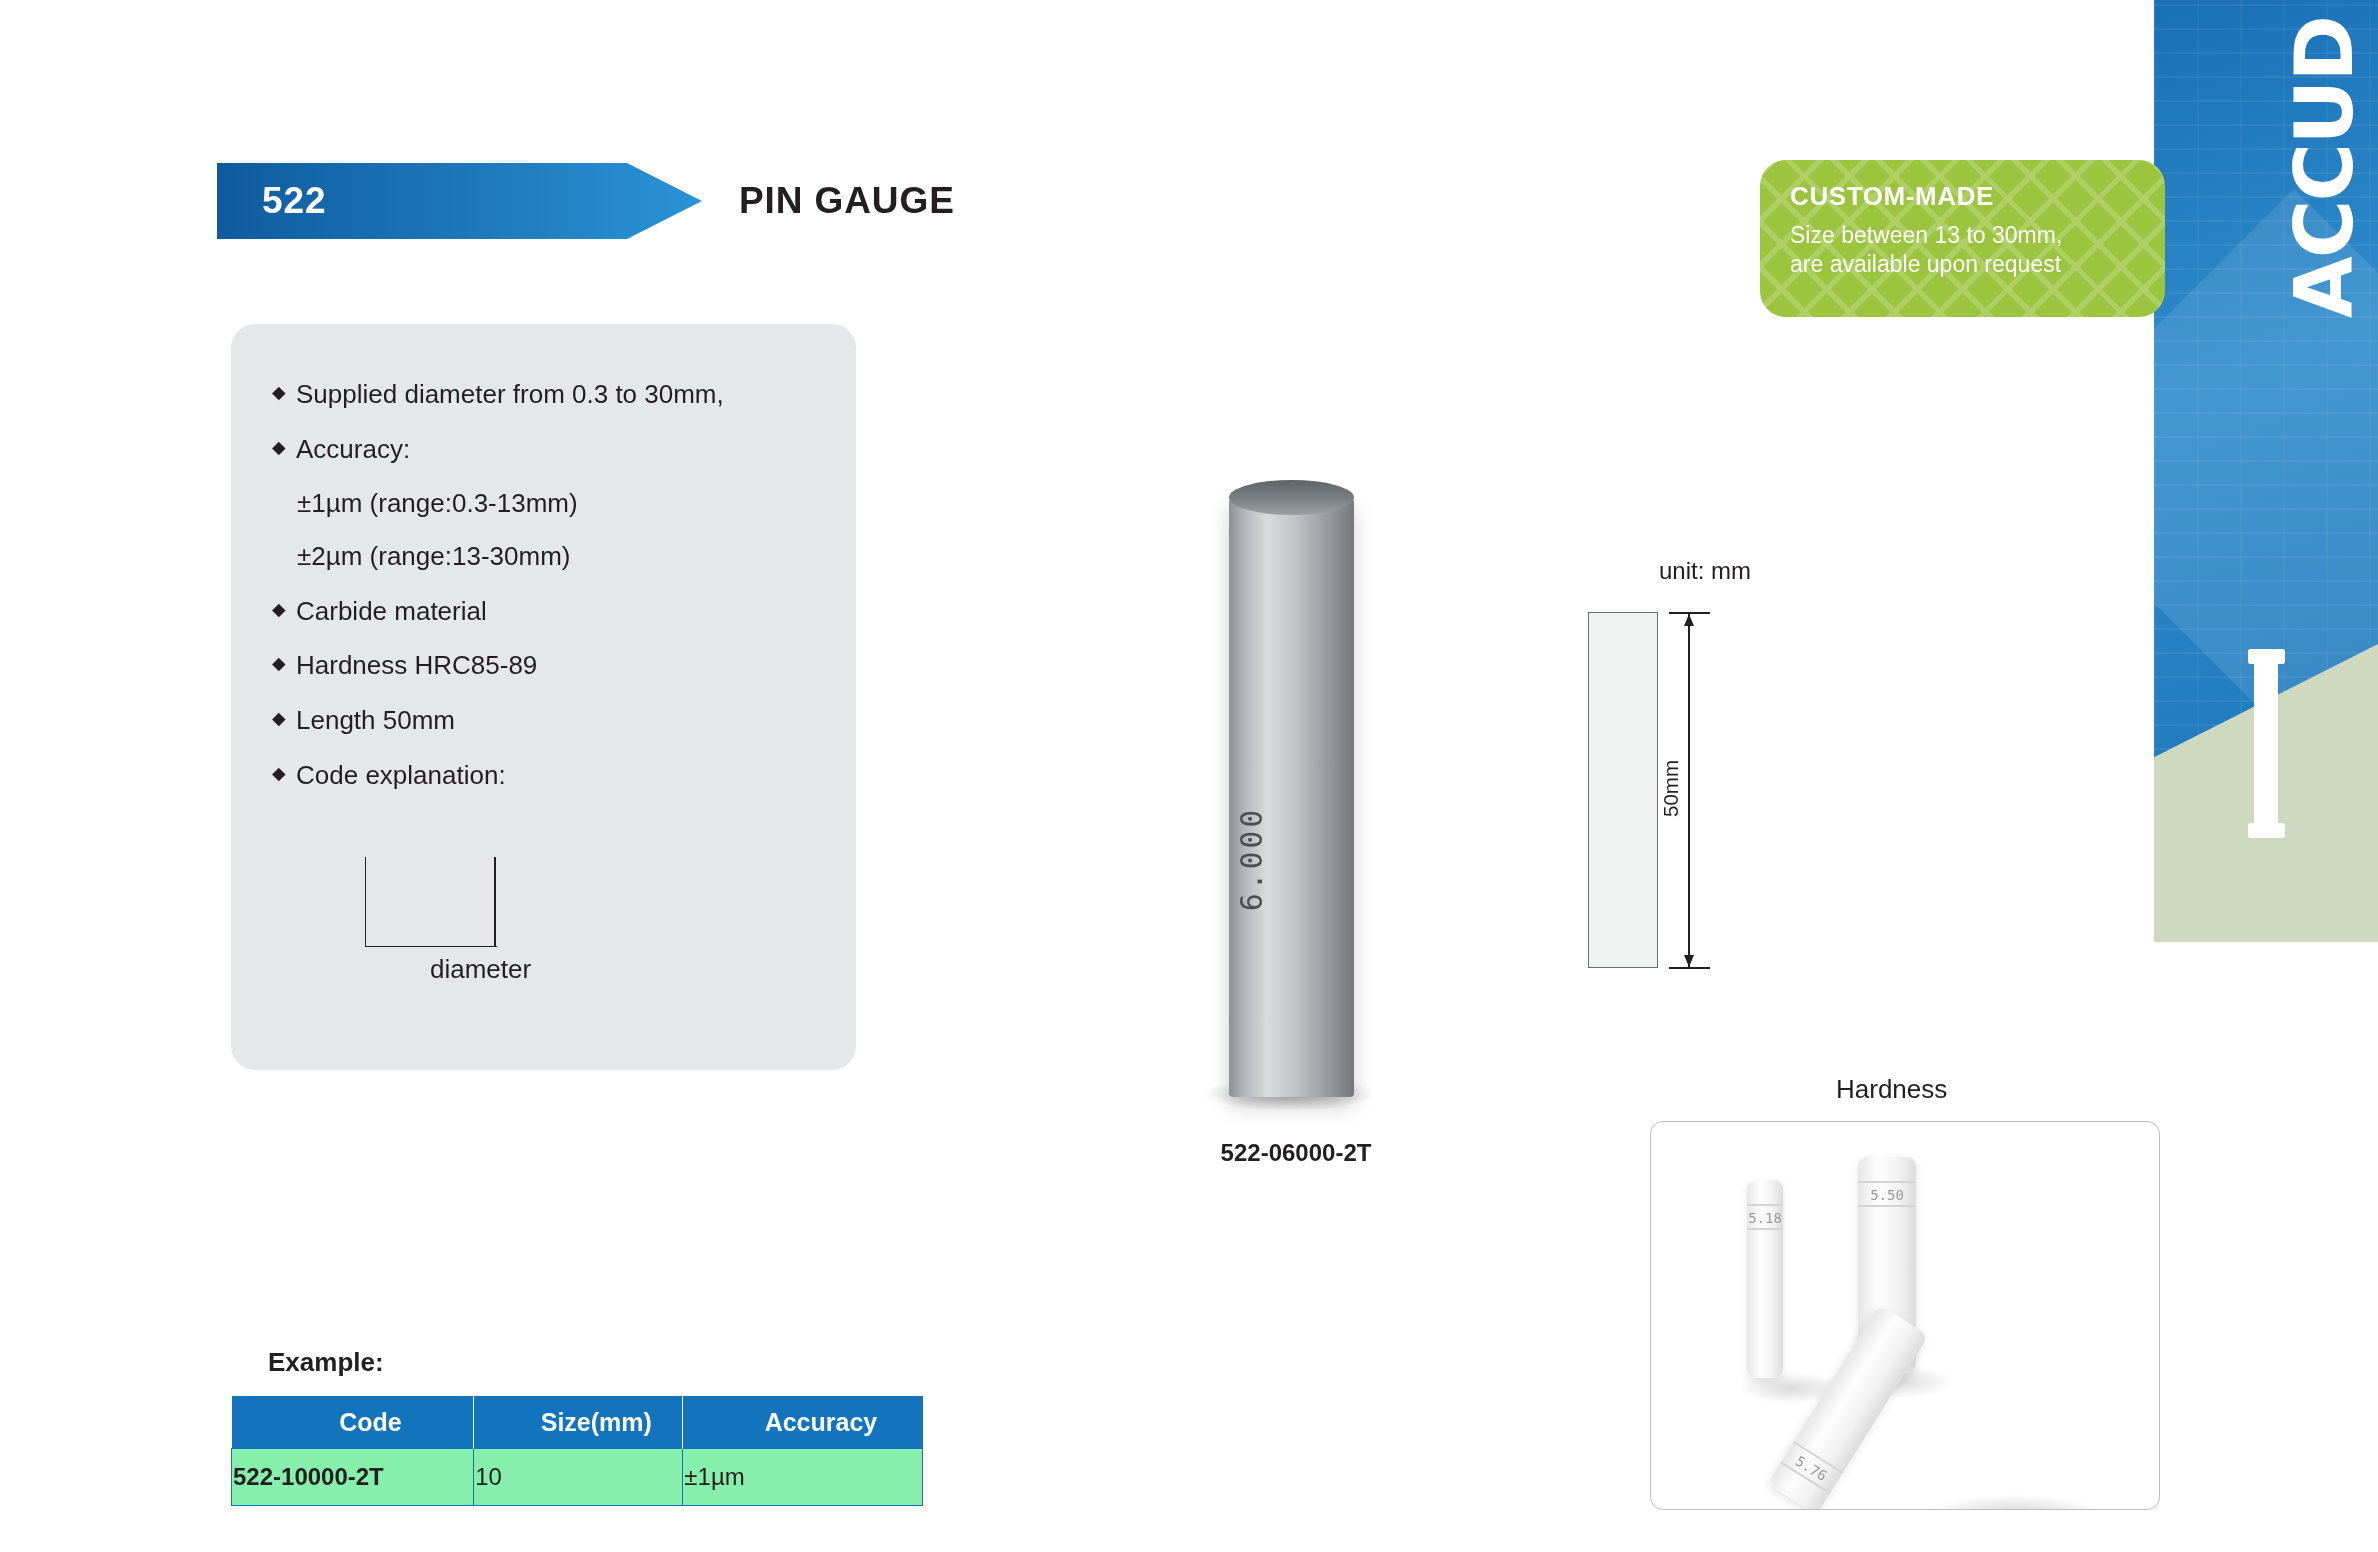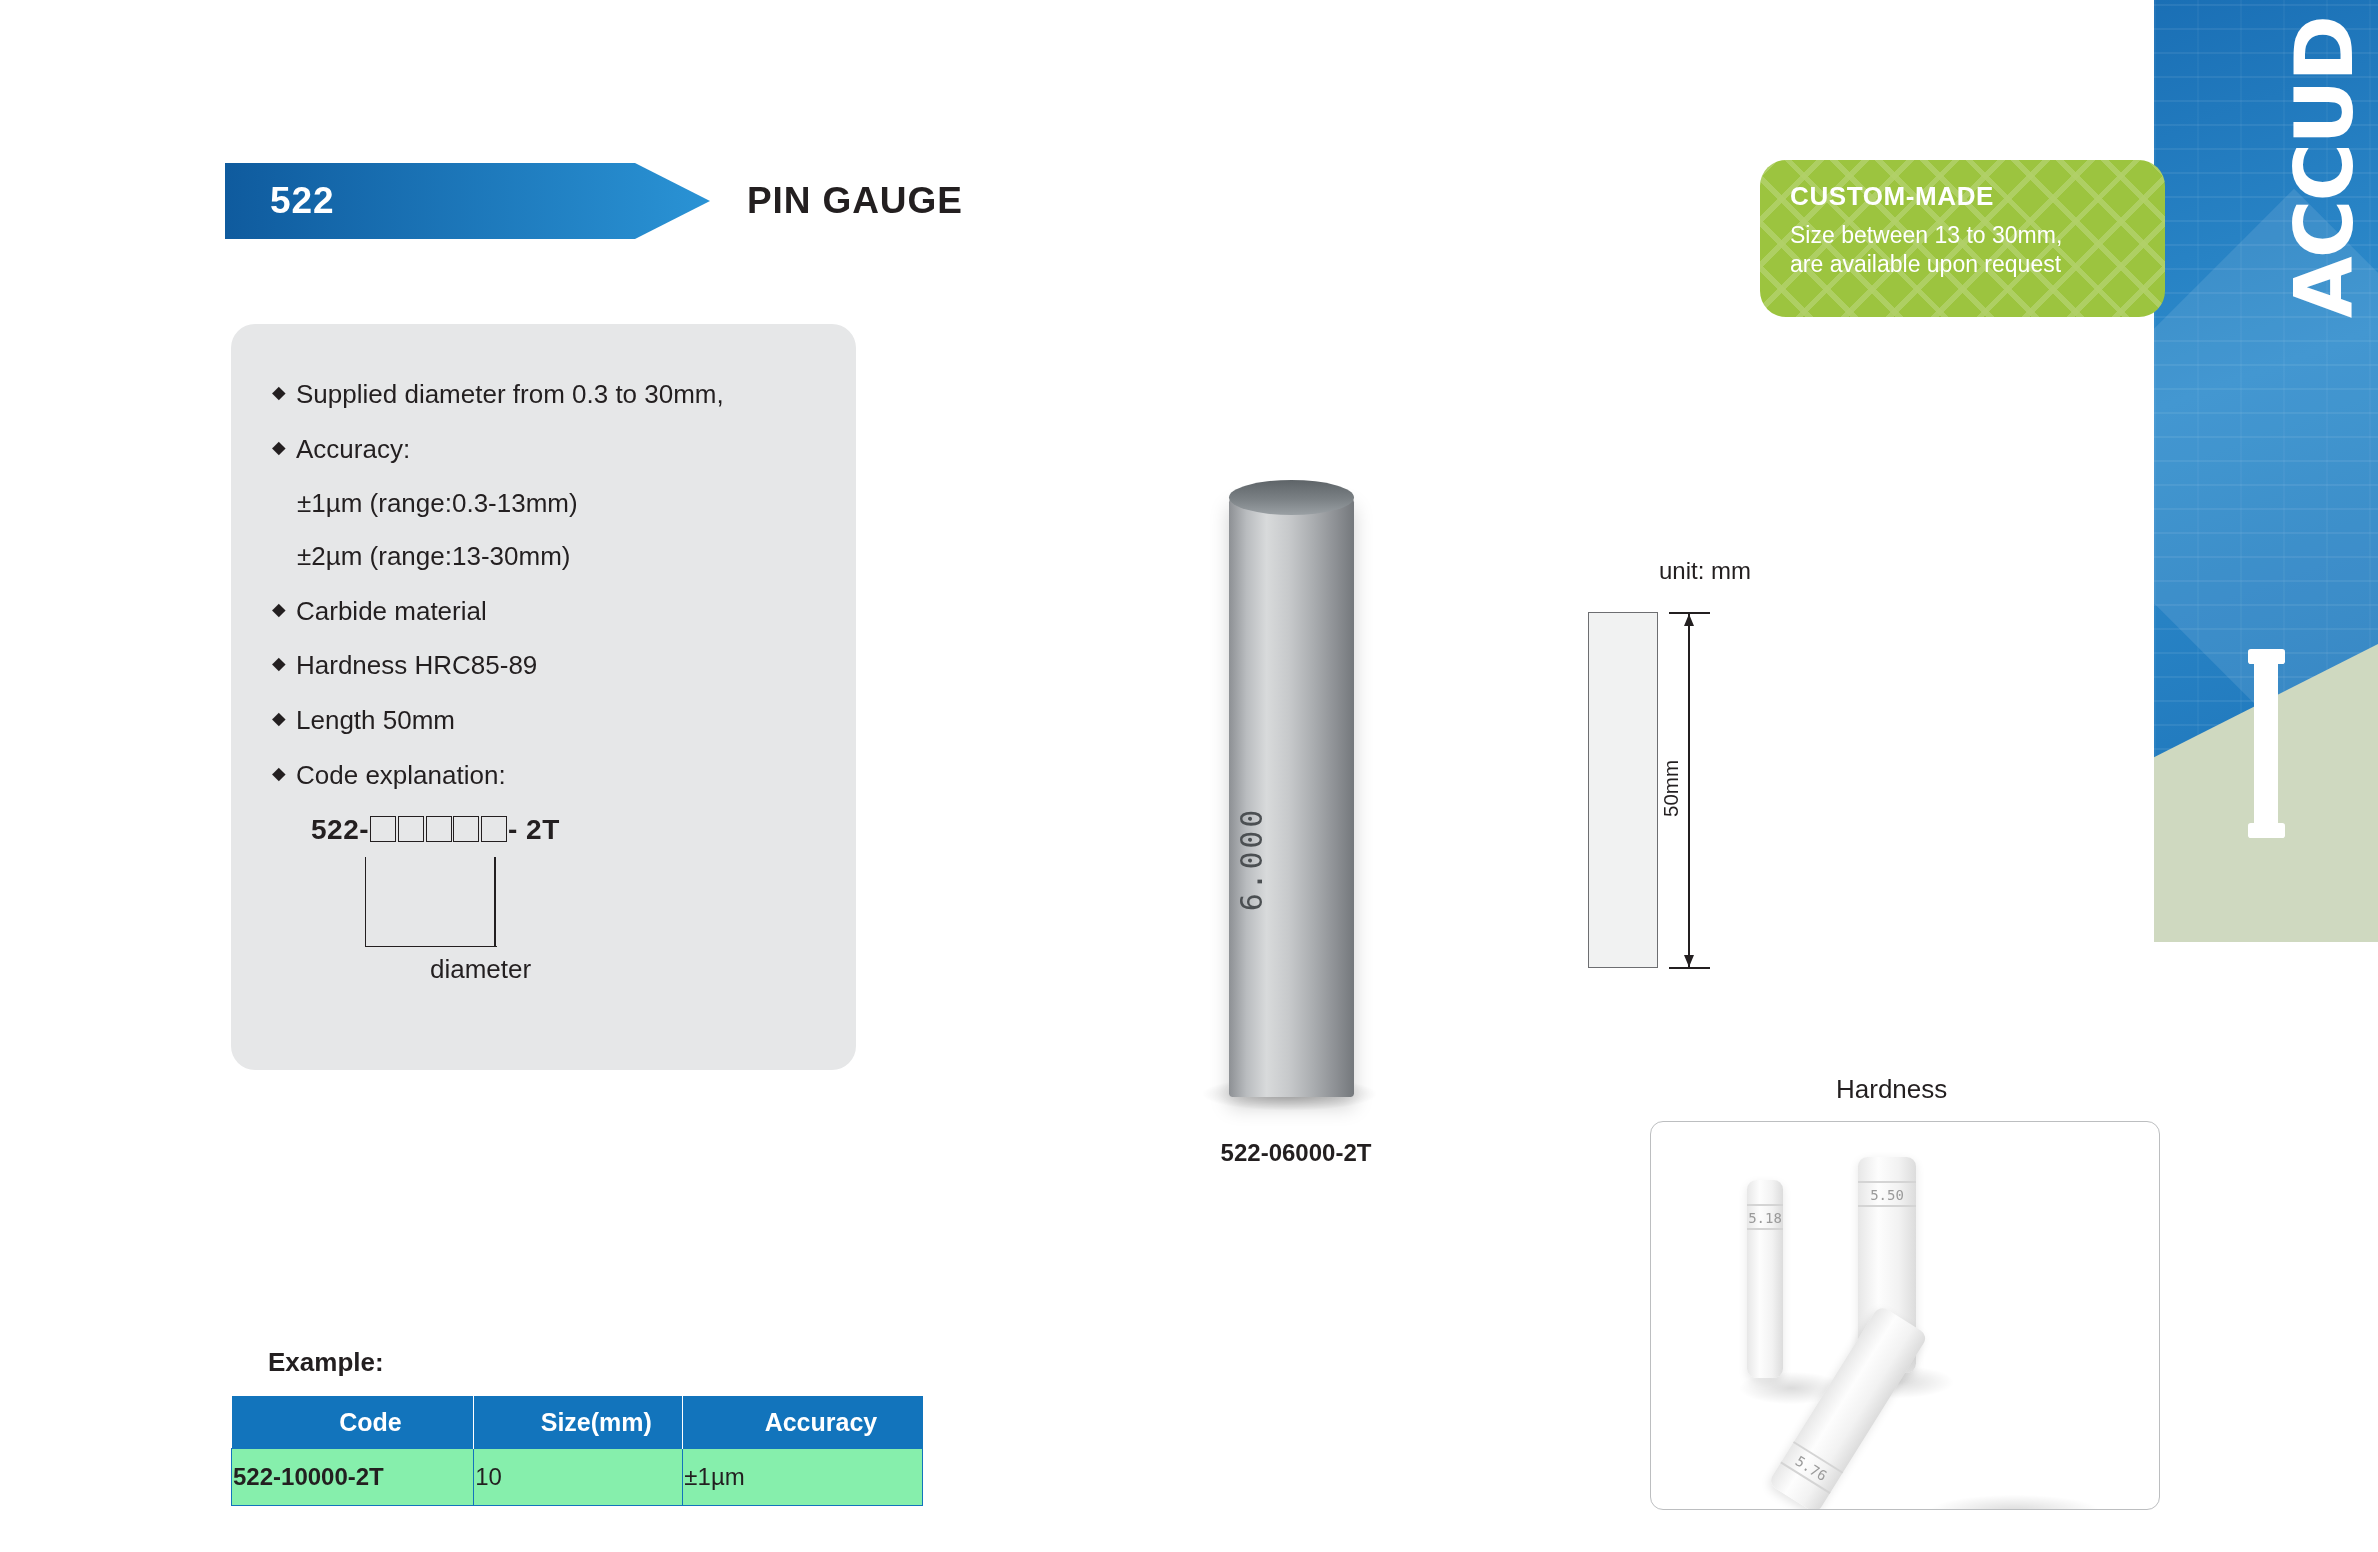--- a/index.html
+++ b/index.html
@@ -88,21 +88,21 @@
     height: 15px;
     background: #ffffff;
     border-radius: 2.8px;
   }
   .rail-pin::before { top: -5.6px; }
   .rail-pin::after  { bottom: -5.6px; }
 
   
   .header {
     position: absolute;
-    left: 225px;
+    left: 217px;
     top: 163px;
     width: 1175px;
     height: 76px;
     padding-left: 8px;
   }
   .header-code {
     position: absolute;
     left: 0;
     top: 0;
     width: 485px;
@@ -533,23 +533,20 @@
       <span class="bullet">◆</span>
       <span>Length 50mm</span>
     </div>
 
     <div class="spec-item">
       <span class="bullet">◆</span>
       <span>Code explanation:</span>
     </div>
 
     <div class="code-explain">
-      <div class="code-line">
-        <span>522-</span><span class="box"></span><span class="box"></span><span class="box"></span><span class="box"></span><span class="box"></span><span>- 2T</span>
-      </div>
       <div class="leader"></div>
       <div class="leader2"></div>
       <div class="leader-label">diameter</div>
     </div>
 
   </div>
 </div>
 
 <div class="pin-photo">
   <div class="pin-shadow"></div>

